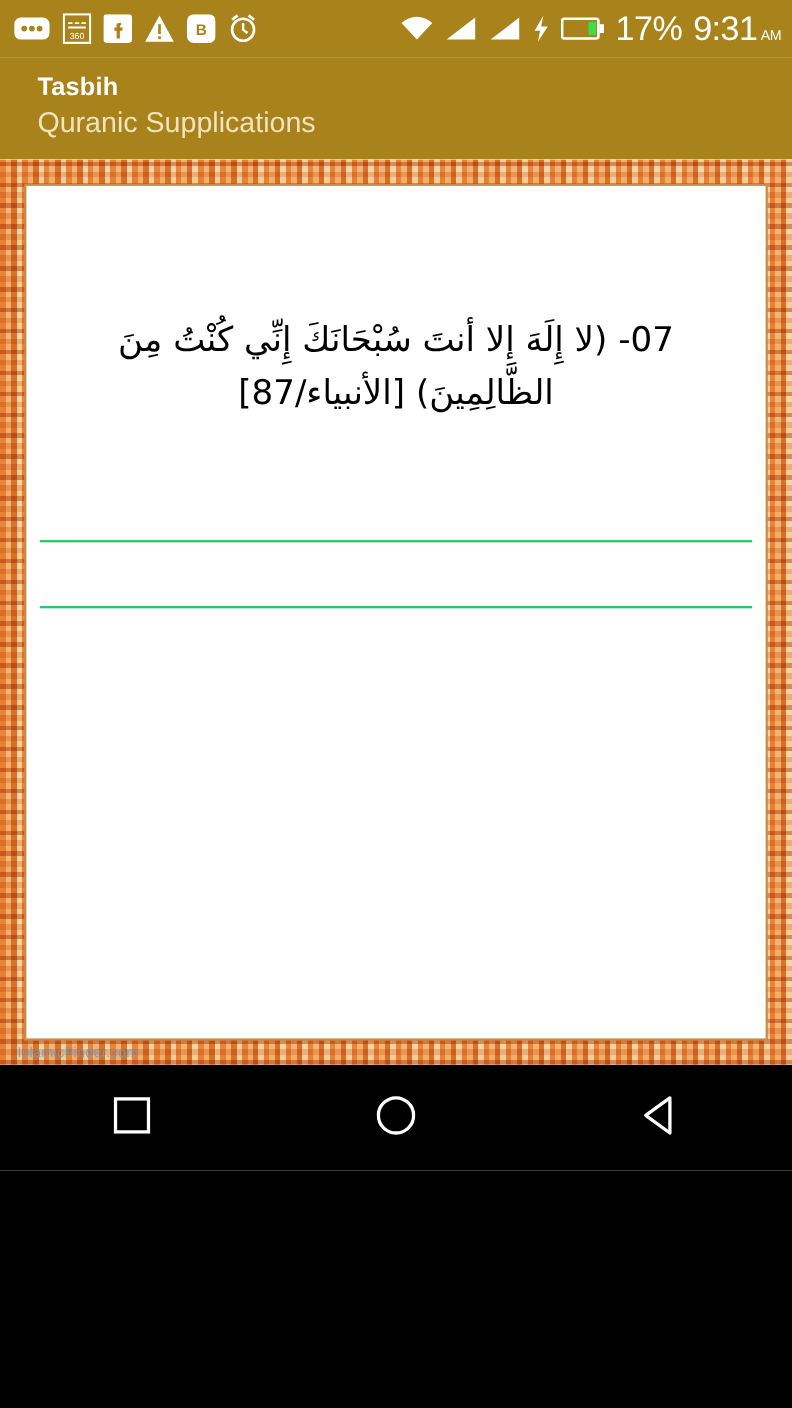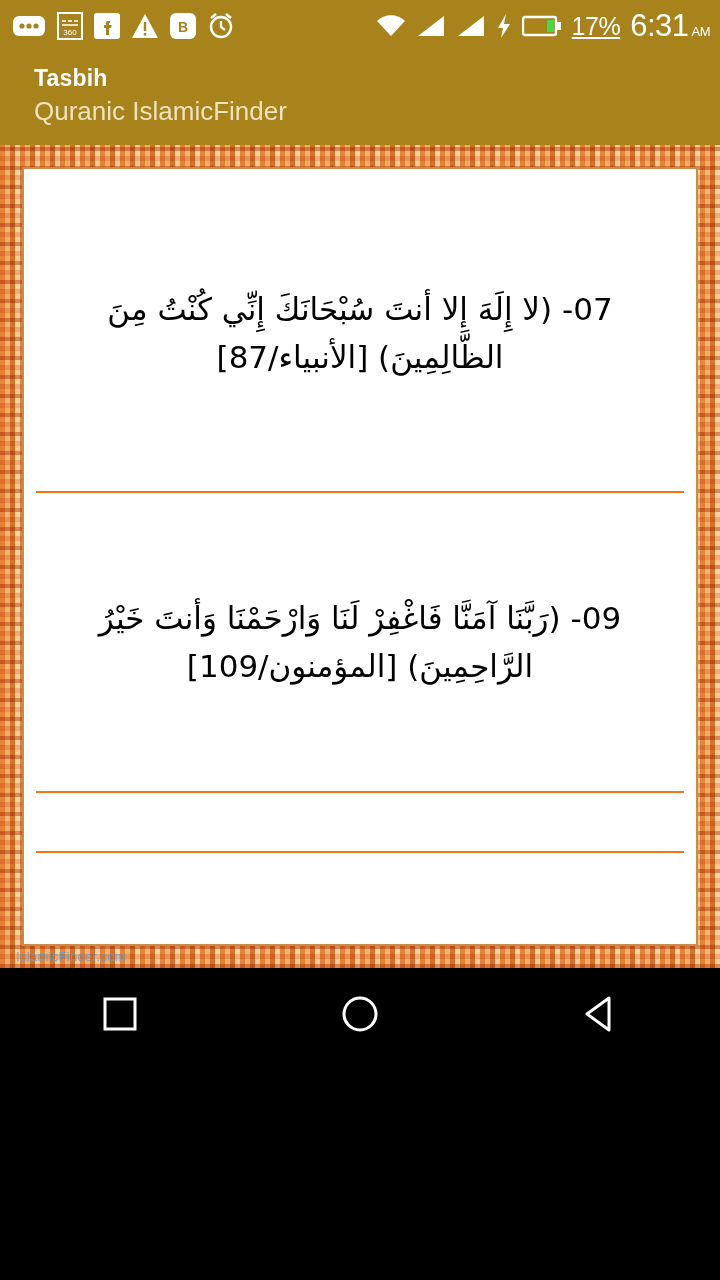--- a/index.html
+++ b/index.html
@@ -26,23 +26,22 @@
     display: flex;
     align-items: center;
     padding: 0 10px 0 12px;
     color: #ffffff;
     flex: 0 0 auto;
   }
   .status-left { display: flex; align-items: center; gap: 11px; }
   .status-right { margin-left: auto; display: flex; align-items: center; gap: 10px; }
   .sicon { display: inline-block; line-height: 0; }
   .battery-pct {
-    font-size: 25px;
+    font-size: 31px;
     letter-spacing: -0.5px;
-    text-decoration: underline;
   }
   .clock {
     font-size: 31px;
     letter-spacing: -0.5px;
   }
   .clock-ampm { font-size: 13px; margin-left: 3px; }
 
   
   .appbar {
     background: #a8821b;
@@ -101,21 +100,21 @@
   .list-wrap {
     position: absolute;
     left: 36px;
     right: 36px;
     top: 30px;
     bottom: 26px;
     background: #ffffff;
     overflow: hidden;
   }
   .dua-item {
-    border-bottom: 2px solid #f97316;
+    border-bottom: 2px solid #22c55e;
     display: flex;
     align-items: center;
     justify-content: center;
     padding: 0 8px;
   }
   .dua-text {
     direction: rtl;
     text-align: center;
     font-family: "DejaVu Sans", sans-serif;
     font-size: 31px;
@@ -215,39 +214,36 @@
           </svg>
       </span>
       <span class="sicon">
         <svg width="40" height="24" viewBox="0 0 40 24">
             <rect x="1" y="3" width="33" height="18" rx="2" fill="none" stroke="#fff" stroke-width="2.4"></rect>
             <rect x="35" y="8" width="4" height="8" fill="#fff"></rect>
             <rect x="25" y="6" width="7" height="12" fill="#3ddc4a"></rect>
           </svg>
       </span>
       <span class="battery-pct">17%</span>
-      <span class="clock"><span>6:31</span><span class="clock-ampm">AM</span></span>
+      <span class="clock"><span>9:31</span><span class="clock-ampm">AM</span></span>
     </div>
   </div>
 
   <div class="appbar">
     <div class="app-title">Tasbih</div>
-    <div class="app-subtitle">Quranic IslamicFinder</div>
+    <div class="app-subtitle">Quranic Supplications</div>
   </div>
 
   <div class="content">
     <div class="frame"></div>
     <div class="frame-inner-shadow"></div>
 
     <div class="list-wrap">
       <div class="dua-item" style="height:318px;">
         <div class="dua-text">07- (لا إِلَهَ إلا أنتَ سُبْحَانَكَ إِنِّي كُنْتُ مِنَ الظَّالِمِينَ)   [الأنبياء/87]</div>
-      </div>
-      <div class="dua-item" style="height:300px;">
-        <div class="dua-text">09- (رَبَّنَا آمَنَّا فَاغْفِرْ لَنَا وَارْحَمْنَا وَأنتَ خَيْرُ الرَّاحِمِينَ)   [المؤمنون/109]</div>
       </div>
       <div class="dua-item" style="height:60px;">
         <div class="dua-text"></div>
       </div>
     </div>
 
     <div class="watermark">IslamicFinder.com</div>
   </div>
 
   <div class="navbar">

